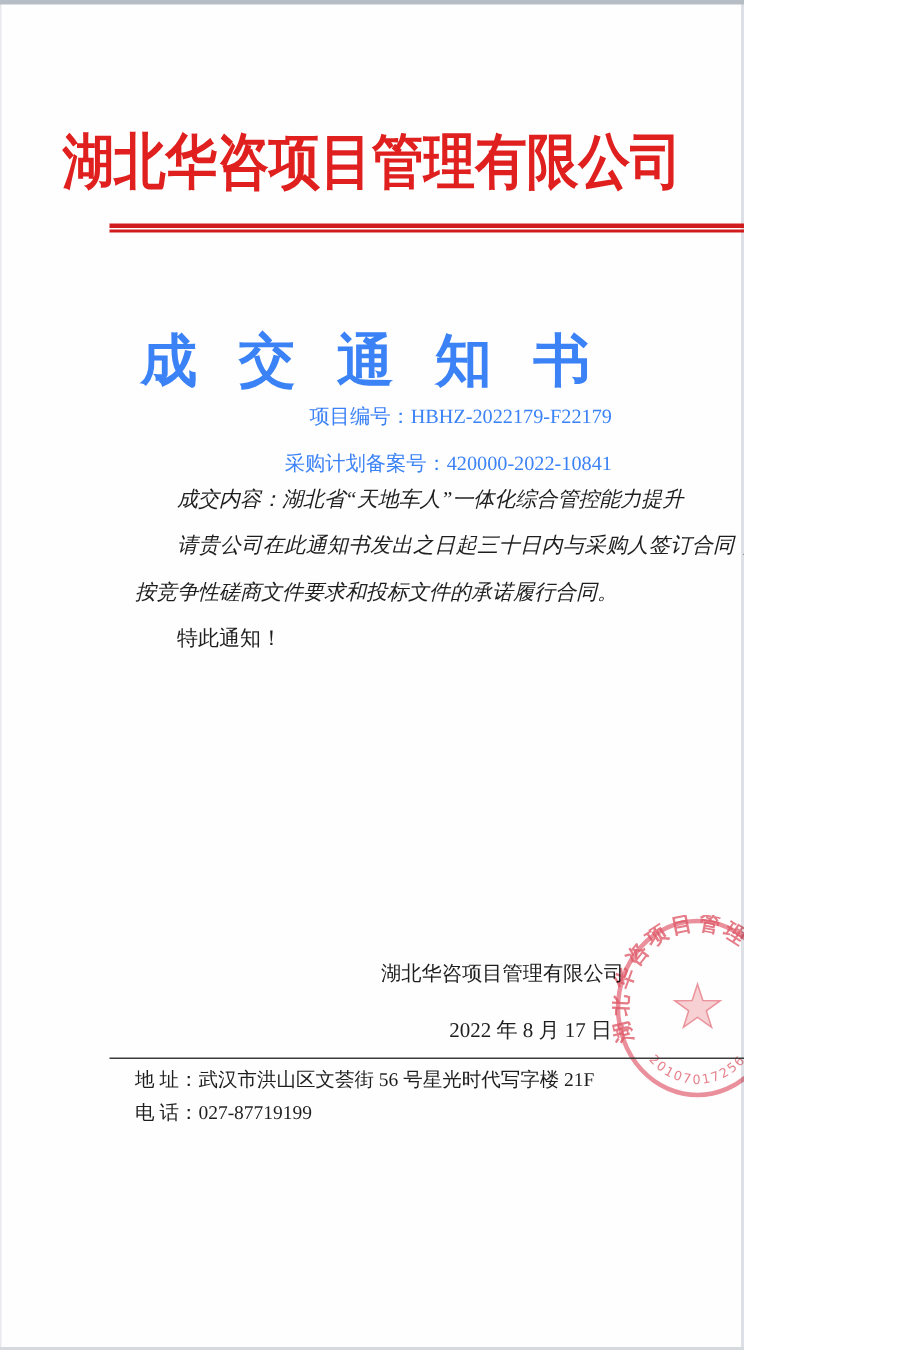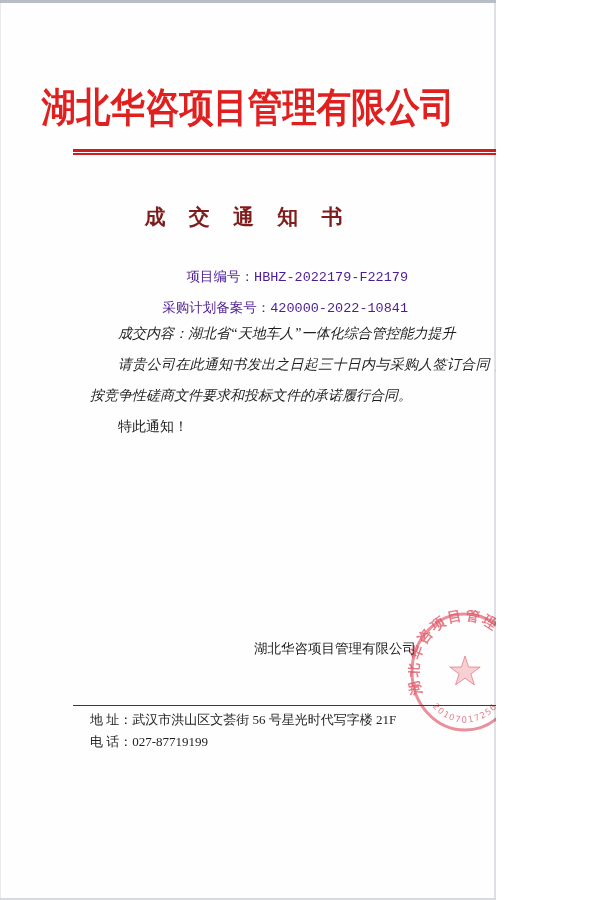--- a/index.html
+++ b/index.html
@@ -24,33 +24,32 @@
     transform:scaleX(0.86);transform-origin:center;
     white-space:nowrap;
     letter-spacing:0px;
   }
   .header-rule{
     position:absolute;top:149px;left:73px;width:450px;height:1px;
     border-top:3px solid #d01c1c;
     border-bottom:2px solid #d01c1c;
   }
   .doc-title{
-    position:absolute;top:203px;left:0;width:100%;
+    position:absolute;top:215px;left:0;width:100%;
     text-align:center;
-    font-size:21px;font-weight:bold;
+    font-size:38px;font-weight:bold;
     letter-spacing:9px;
-    color:#7f1d1d;
+    color:#3b82f6;
   }
   .meta{
     position:absolute;top:262px;right:88px;
     text-align:right;
     font-size:13.5px;
     line-height:31px;
-    color:#4c1d95;
-    font-family:Liberation Mono, monospace;
+    color:#3b82f6;
   }
   .body-text{
     position:absolute;top:318px;left:90px;width:428px;
     font-size:14px;line-height:31px;
     text-align:justify;
     color:#1e1e1e;
   }
   .body-text p{margin:0;}
   .indent{text-indent:2em;}
   .gap-sm{margin-top:2px;font-style:italic;}
@@ -97,20 +96,21 @@
   </div>
 
   <div class="body-text">
     <p class="indent gap-sm">成交内容：湖北省“天地车人”一体化综合管控能力提升</p>
     <p class="indent gap-sm">请贵公司在此通知书发出之日起三十日内与采购人签订合同，并按竞争性磋商文件要求和投标文件的承诺履行合同。</p>
     <p class="closing">特此通知！</p>
   </div>
 
   <div class="signature">
     <div>湖北华咨项目管理有限公司</div>
+    <div class="sig-date">2022 年 8 月 17 日</div>
   </div>
 
   <svg class="seal" viewBox="0 0 114 124" xmlns="http://www.w3.org/2000/svg">
     <defs>
       <path id="seal-arc-top" d="M 16.3,88 A 47,52 0 1 1 97.7,88" fill="none"></path>
       <path id="seal-arc-bottom" d="M 23.1,94.8 A 44,49 0 0 0 90.9,94.8" fill="none"></path>
     </defs>
     <ellipse cx="57" cy="62" rx="53" ry="58" fill="none" stroke="#e0566a" stroke-width="3" opacity="0.72"></ellipse>
     <polygon points="57,46 53.4,57 41.8,57.1 51.1,63.9 47.6,74.9 57,68.2 66.4,74.9 62.9,63.9 72.2,57.1 60.6,57" fill="rgba(224,86,100,0.30)" stroke="rgba(224,86,100,0.65)" stroke-width="1"></polygon>
     <text font-size="14" fill="rgba(219,68,84,0.78)" letter-spacing="2.6" font-family="'Liberation Serif','DejaVu Serif',serif" font-weight="bold">

